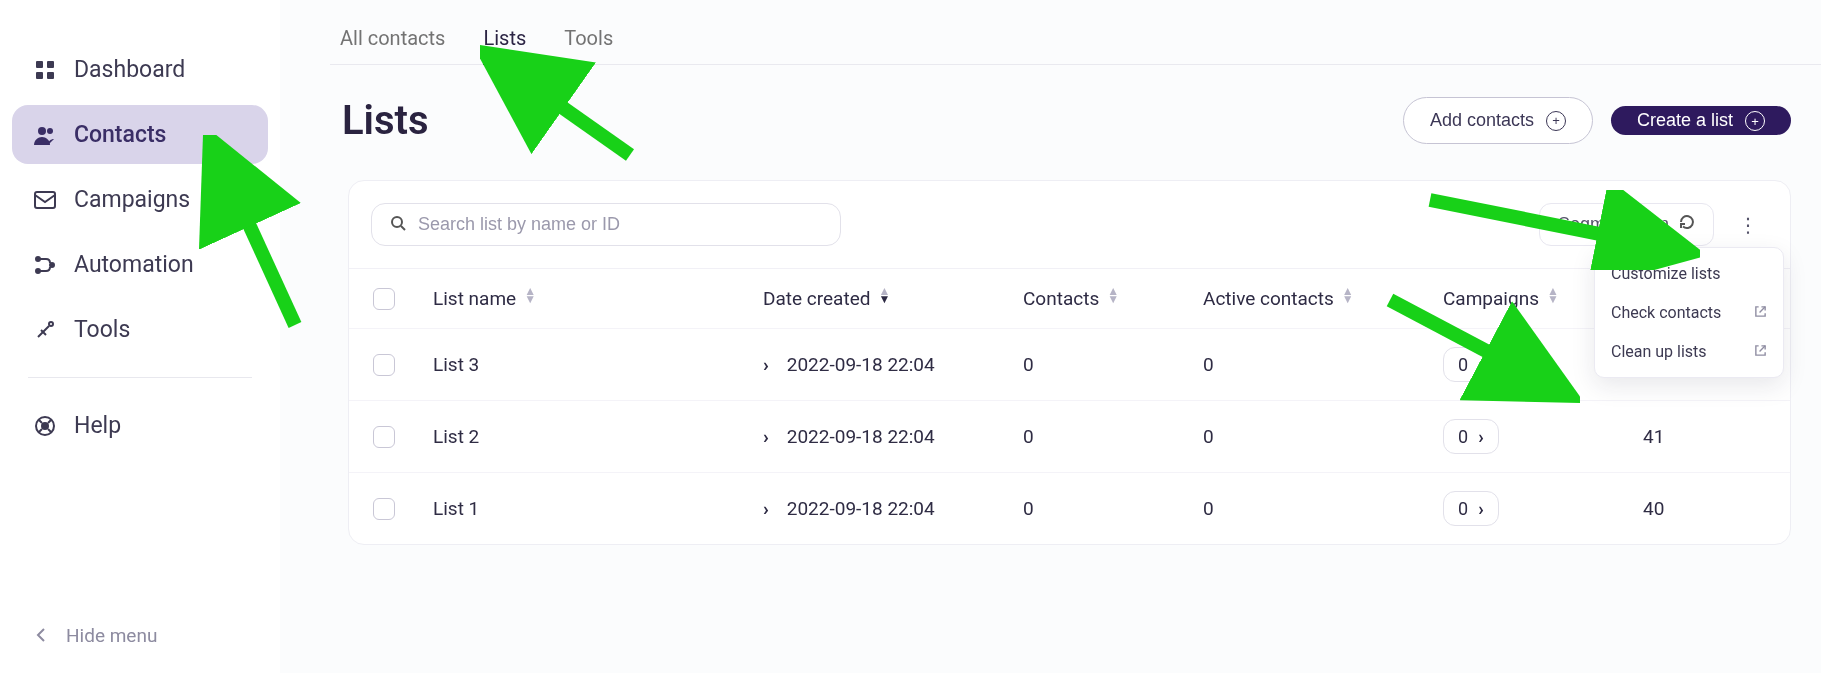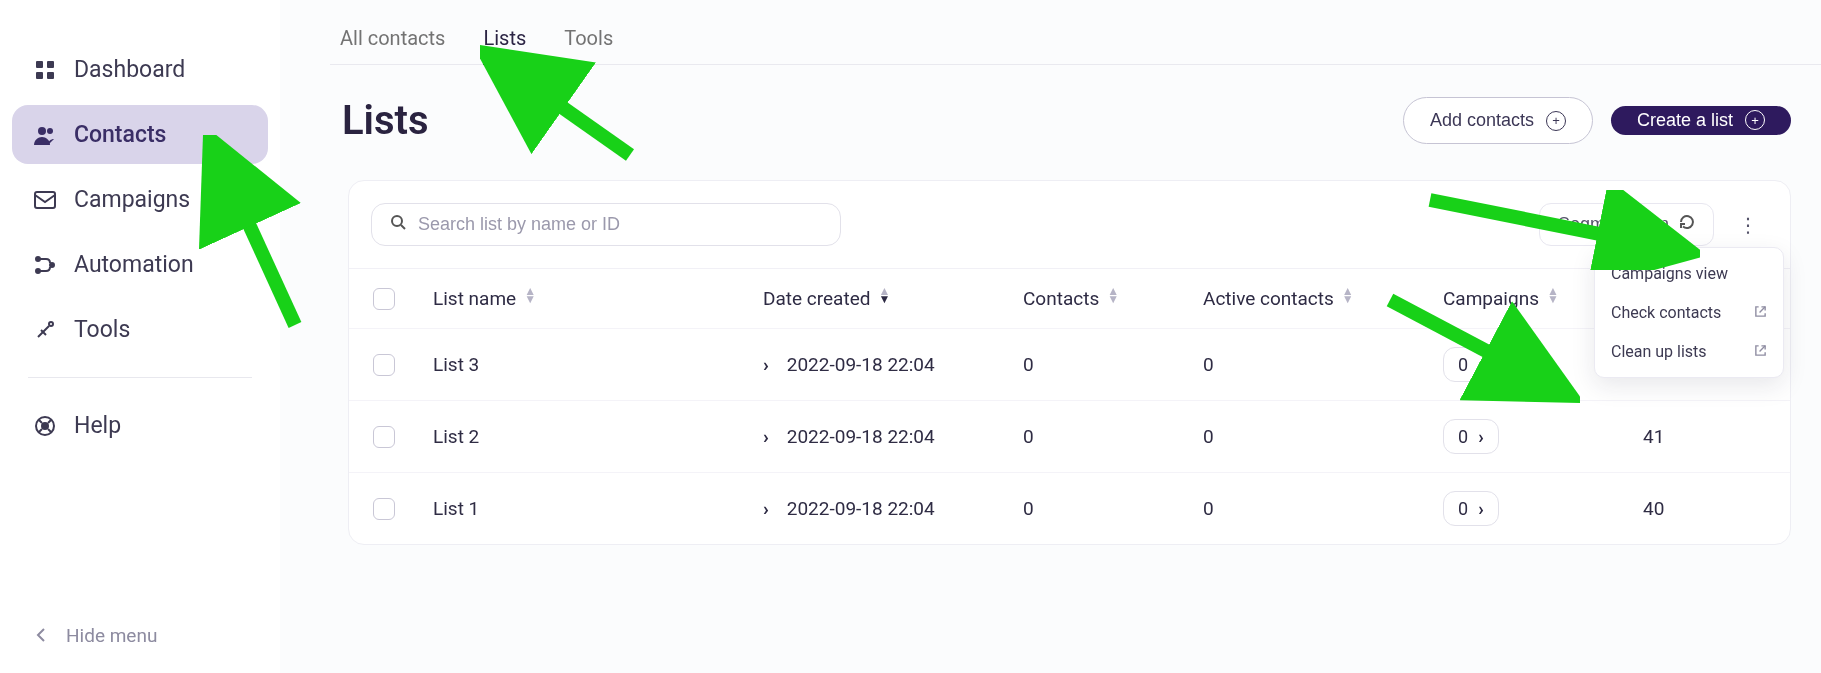--- a/index.html
+++ b/index.html
@@ -116,21 +116,21 @@
   display:flex; align-items:center; gap:12px;
   border: 1.5px solid #c6c4d4;
   background:#fff;
   color:#3c3756;
   font-size:18px;
   padding: 12px 26px;
   border-radius: 26px;
   cursor:pointer;
 }
 .btn-primary {
-  display:flex; align-items:flex-start; gap:12px;
+  display:flex; align-items:flex-end; gap:12px;
   background:#2e1a5e;
   color:#fff;
   border:none;
   font-size:18px;
   padding: 4px 26px;
   border-radius: 26px;
   cursor:pointer;
 }
 .plus-circ {
   width:20px; height:20px; border-radius:50%;
@@ -148,21 +148,21 @@
   padding: 22px 0 0;
   position: relative;
 }
 .panel-top {
   display:flex;
   align-items:center;
   justify-content: space-between;
   padding: 0 22px 22px 22px;
 }
 .search-wrap {
-  display:flex; align-items:flex-start; gap:12px;
+  display:flex; align-items:center; gap:12px;
   border:1px solid #e2e1ea;
   border-radius: 14px;
   padding: 10px 18px;
   width: 470px;
 }
 .search-wrap input {
   border:none; outline:none;
   font-size:18px;
   flex:1;
   color:#333;
@@ -488,21 +488,21 @@
       <div>0</div>
       <div><span class="pill">
         <span>0</span>
         <span class="chev">›</span>
       </span></div>
       <div>40</div>
     </div>
 
     <div class="popup">
       <div class="popup-item">
-        <span>Campaigns view</span>
+        <span>Customize lists</span>
       </div>
       <div class="popup-item">
         <span>Check contacts</span>
         <span class="ext-icon">
           <svg width="13" height="13" viewBox="0 0 14 14" fill="none" stroke="#8f8da2" stroke-width="1.5">
             <path d="M5 2H2v10h10V9"></path>
               <path d="M8 2h4v4"></path>
               <path d="M12 2L6 8"></path>
           </svg>
         </span>

